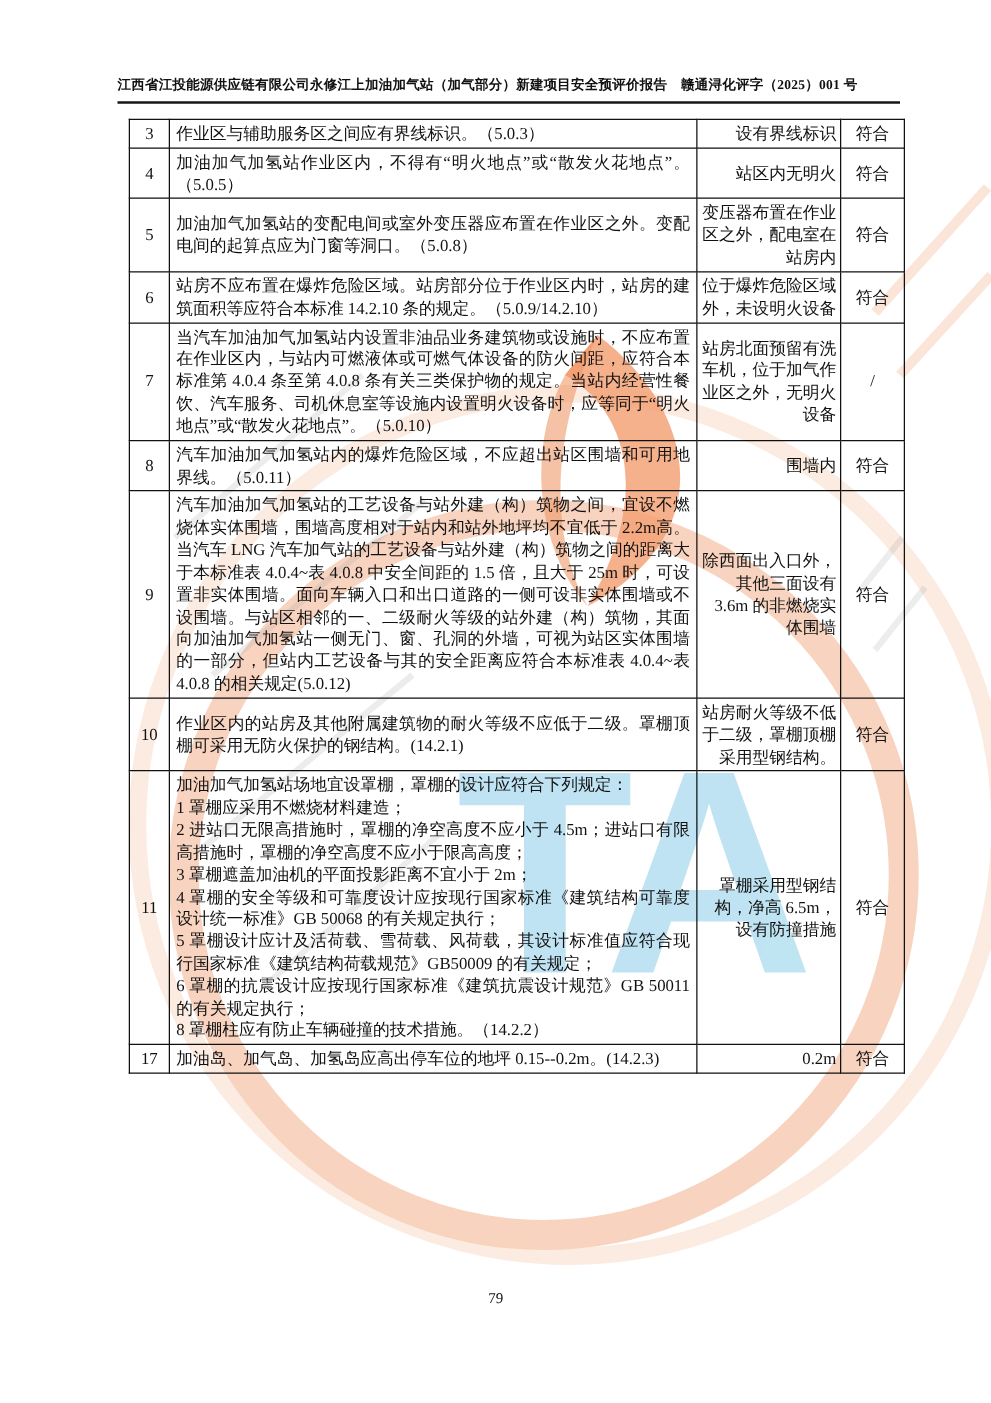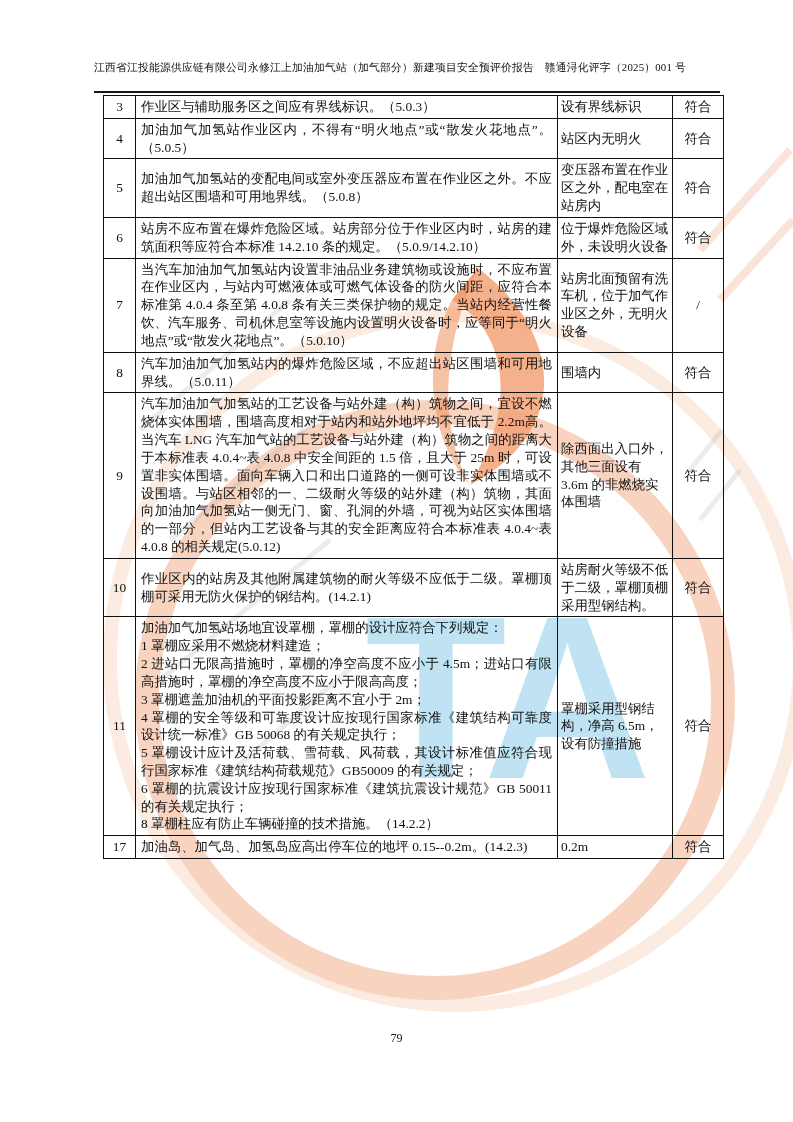--- a/index.html
+++ b/index.html
@@ -10,40 +10,40 @@
     overflow:hidden;
     font-family:"Liberation Serif","DejaVu Serif",serif;
     color:#111;
   }
   .watermark {
     position:absolute; left:0; top:0; width:793px; height:1122px;
     z-index:0; pointer-events:none;
   }
   .doc-header {
     position:absolute; top:61px; left:94px; width:626px;
-    font-size:10.8px; font-weight:normal; white-space:nowrap;
-    padding-bottom:16px;
+    font-size:10.8px; font-weight:bold; white-space:nowrap;
+    padding-bottom:6px;
     border-bottom:2px solid #161616;
     z-index:2; letter-spacing:0.2px;
   }
   table.eval {
     position:absolute; top:95px; left:103px;
     width:620px; table-layout:fixed;
     border-collapse:collapse;
     z-index:2; background:transparent;
   }
   table.eval td {
     border:1.6px solid #101010;
     font-size:13.4px; line-height:1.33;
     vertical-align:middle;
     background:transparent;
   }
   td.c-no   { text-align:center; font-size:13px; }
   td.c-content { padding:2px 5px 2px 5px; white-space:pre-line; text-align:justify; text-justify:inter-ideograph; }
-  td.c-result  { text-align:left; padding:2px 3px; }
+  td.c-result  { text-align:right; padding:2px 3px; }
   td.c-conf    { text-align:center;margin-top:21px; }
   .page-number {
     position:absolute; top:1031px; left:0; width:793px;
     text-align:center; font-size:12px; z-index:2;
   }
   .wm-ta {
     font-family:"Liberation Sans","DejaVu Sans",sans-serif;
     font-weight:bold;
   }
 </style>
@@ -91,21 +91,21 @@
     <td class="c-conf">符合</td>
   </tr>
       <tr>
     <td class="c-no">4</td>
     <td class="c-content">加油加气加氢站作业区内，不得有“明火地点”或“散发火花地点”。（5.0.5）</td>
     <td class="c-result">站区内无明火</td>
     <td class="c-conf">符合</td>
   </tr>
       <tr>
     <td class="c-no">5</td>
-    <td class="c-content">加油加气加氢站的变配电间或室外变压器应布置在作业区之外。不应超出站区围墙和可用地界线。（5.0.8）</td>
+    <td class="c-content">加油加气加氢站的变配电间或室外变压器应布置在作业区之外。变配电间的起算点应为门窗等洞口。（5.0.8）</td>
     <td class="c-result">变压器布置在作业区之外，配电室在站房内</td>
     <td class="c-conf">符合</td>
   </tr>
       <tr>
     <td class="c-no">6</td>
     <td class="c-content">站房不应布置在爆炸危险区域。站房部分位于作业区内时，站房的建筑面积等应符合本标准 14.2.10 条的规定。（5.0.9/14.2.10）</td>
     <td class="c-result">位于爆炸危险区域外，未设明火设备</td>
     <td class="c-conf">符合</td>
   </tr>
       <tr>

